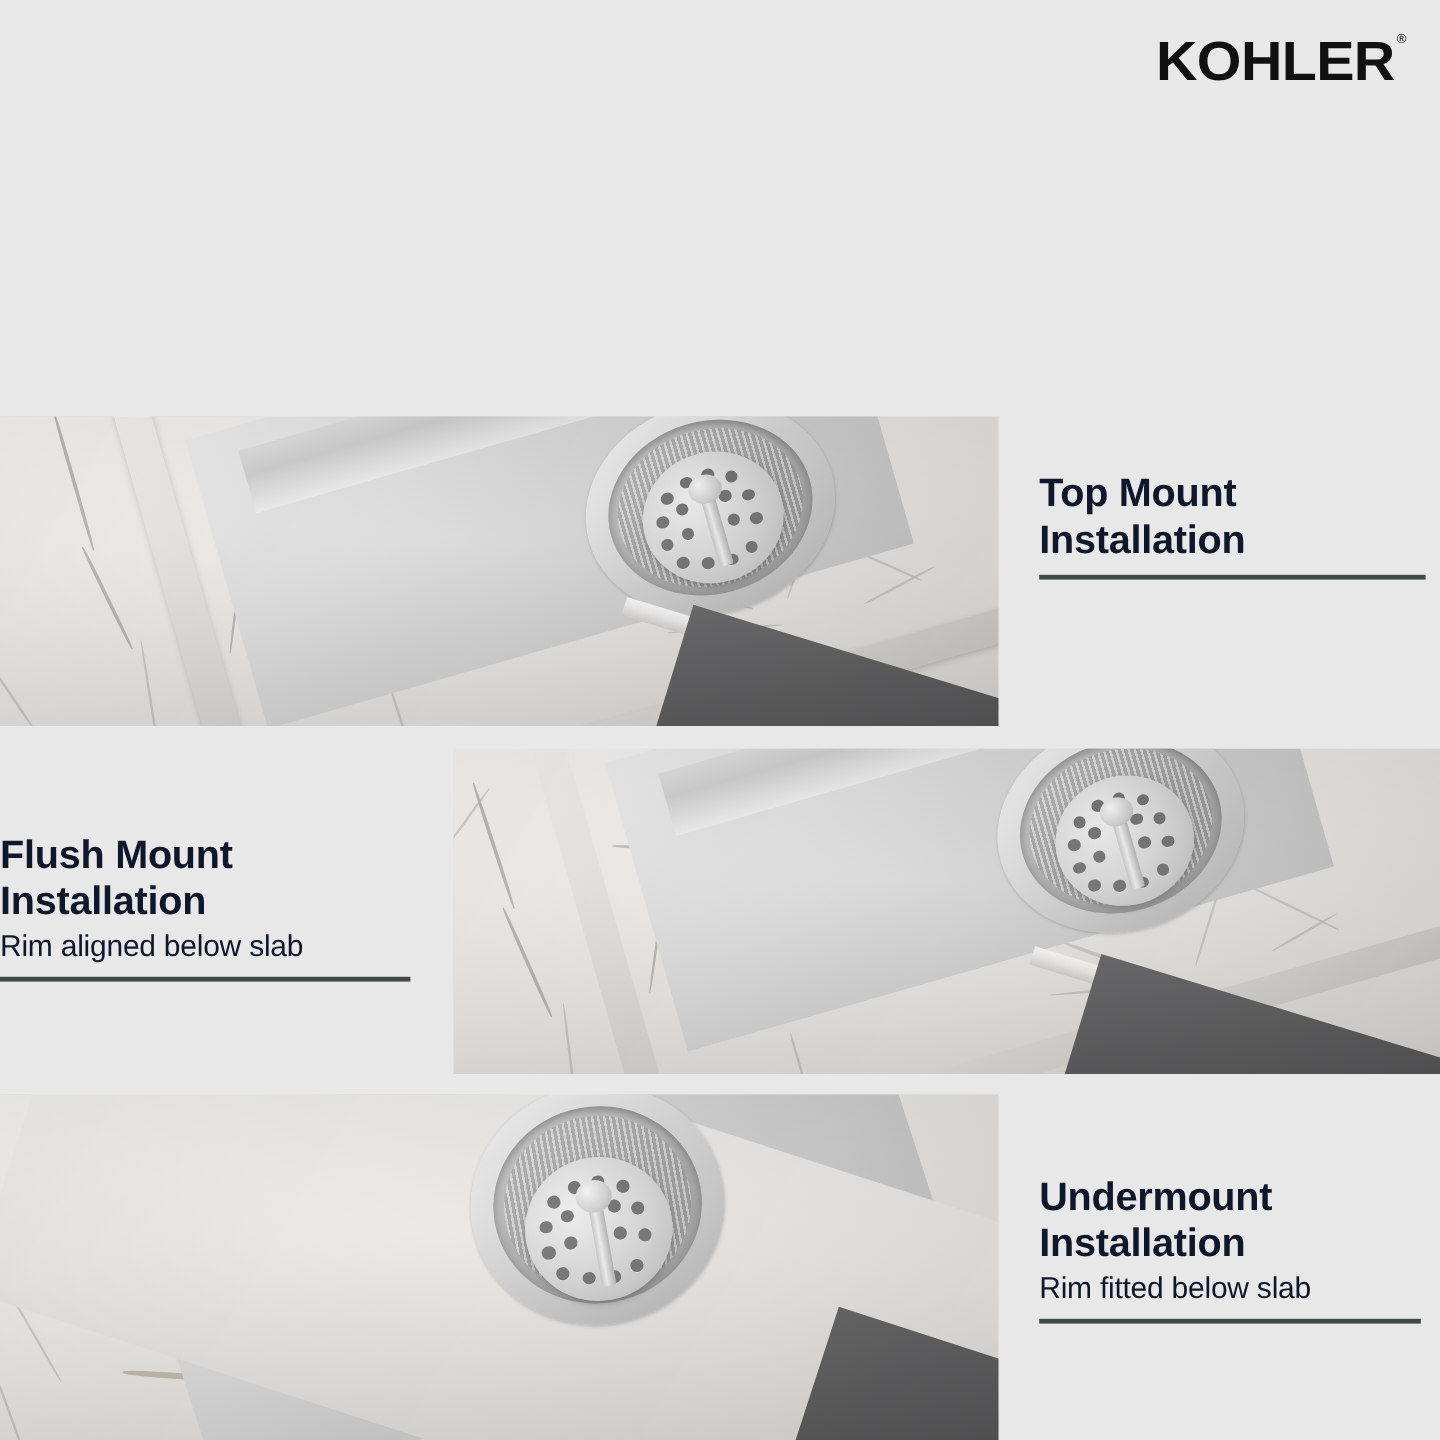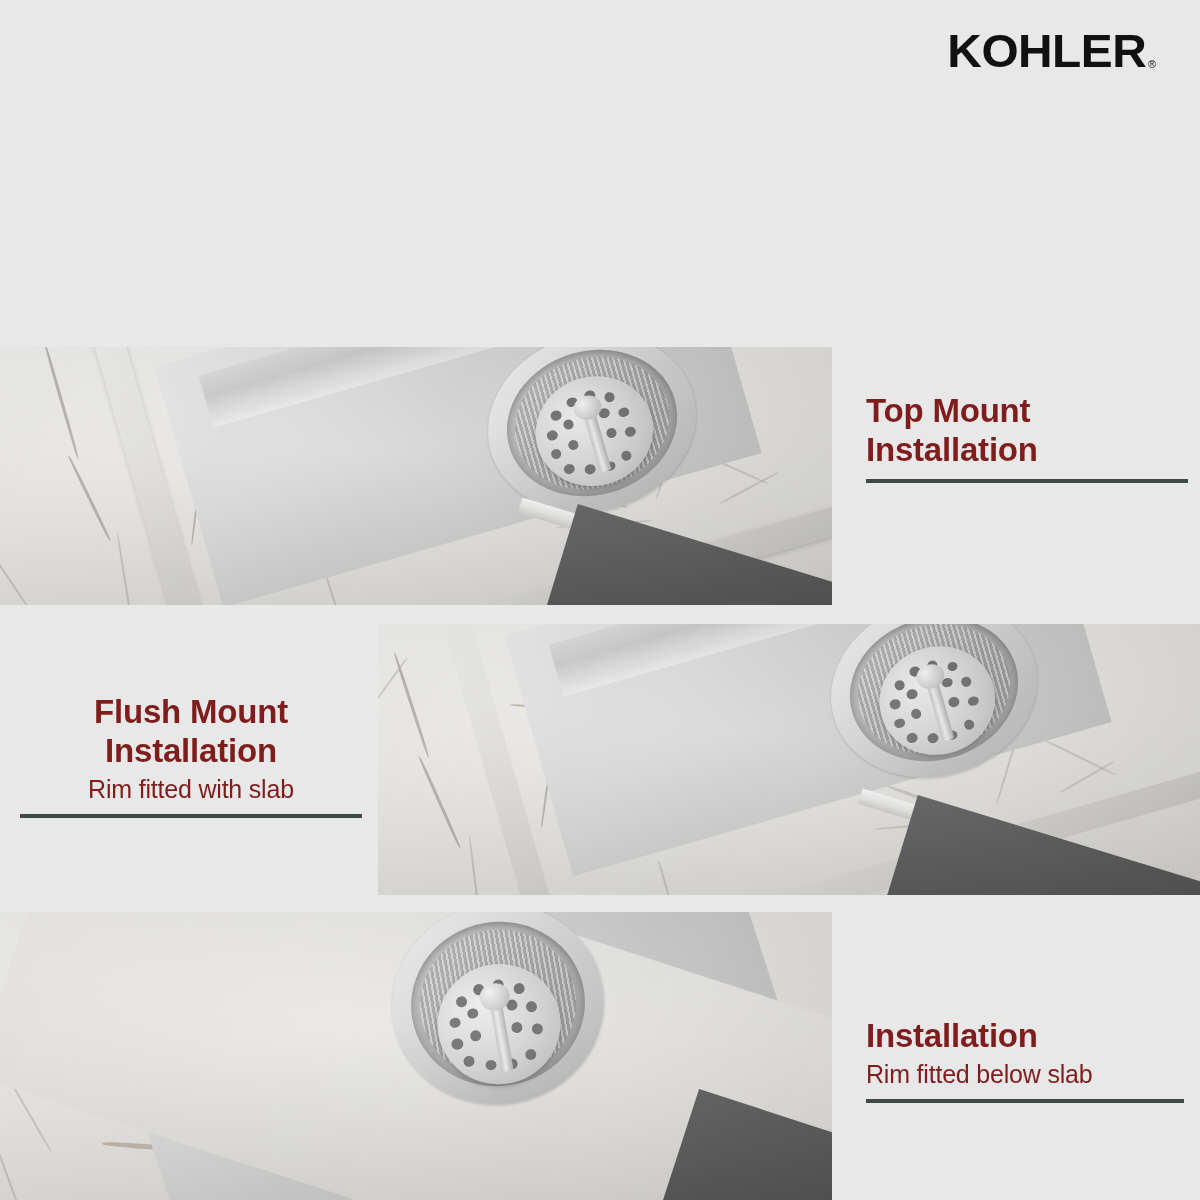--- a/index.html
+++ b/index.html
@@ -6,22 +6,22 @@
   body{
     width:1200px;height:1200px;
     background:#e8e8e8;
     font-family:"Liberation Sans","DejaVu Sans",sans-serif;
     overflow:hidden;position:relative;
   }
   .stage{position:absolute;inset:0;width:1200px;height:1200px;}
 
   
   .brand{
-    position:absolute;top:28px;right:44px;
-    display:flex;align-items:flex-end;
+    position:absolute;top:28px;right:28px;
+    display:flex;align-items:flex-start;
   }
   .brand-word{
     font-family:"Liberation Sans","DejaVu Sans",sans-serif;
     font-weight:bold;font-size:46px;letter-spacing:-0.5px;
     color:#111;line-height:1;
     transform:scaleX(1.04);transform-origin:right bottom;
   }
   .brand-reg{
     font-size:11px;color:#111;margin-left:2px;margin-bottom:4px;line-height:1;
   }
@@ -140,33 +140,33 @@
     position:absolute;
     background:linear-gradient(90deg,#bdbdbd,#f2f2f2 40%,#9f9f9f);
     border-radius:2px;
   }
   .post-cap{
     position:absolute;border-radius:50%;
     background:radial-gradient(circle at 35% 30%,#ffffff,#cacaca 60%,#9d9d9d);
   }
 
   
-  .caption{position:absolute;color:#7f1d1d;}
+  .caption{position:absolute;color:#0f172a;}
   .cap-title{
     font-weight:bold;font-size:33px;line-height:1.18;letter-spacing:-0.2px;
   }
   .cap-sub{
     font-weight:normal;font-size:25px;line-height:1.3;margin-top:2px;
     letter-spacing:-0.2px;
   }
   .cap-rule{height:4px;background:#3f4a45;margin-top:9px;}
 
   .cap-1{left:866px;top:392px;width:320px;text-align:left;}
   .cap-1 .cap-rule{width:322px;}
-  .cap-2{left:0px;top:693px;width:342px;text-align:center;padding-left:20px;}
+  .cap-2{left:0px;top:693px;width:342px;text-align:left;}
   .cap-2 .cap-rule{width:342px;margin-left:auto;}
   .cap-3{left:866px;top:978px;width:318px;text-align:left;}
   .cap-3 .cap-rule{width:318px;}
 </style>
 </head>
 <body>
 
 <div class="stage">
 
   <div class="brand">
@@ -307,21 +307,21 @@
       <div class="tint"></div>
       <div class="soften"></div>
     </div>
   </div>
 
   <div class="caption cap-2">
     <div class="cap-title">
       <span>Flush Mount</span><br>
       <span>Installation</span>
     </div>
-    <div class="cap-sub">Rim fitted with slab</div>
+    <div class="cap-sub">Rim aligned below slab</div>
     <div class="cap-rule"></div>
   </div>
 
   <div class="panel panel-3">
     <div class="scene">
       <div class="slab"></div>
 
       <div class="vein">
         <i class="thin" style="left:26px;top:150px;width:2px;height:96px;transform:rotate(-30deg);"></i>
         <i class="thin" style="left:6px;top:228px;width:2px;height:70px;transform:rotate(-20deg);"></i>
@@ -371,20 +371,20 @@
 
       <div class="cabinet" style="left:640px;top:250px;width:520px;height:300px;transform:rotate(18deg);"></div>
 
       <div class="tint"></div>
       <div class="soften"></div>
     </div>
   </div>
 
   <div class="caption cap-3">
     <div class="cap-title">
-      <br>
+      <span>Undermount</span><br>
       <span>Installation</span>
     </div>
     <div class="cap-sub">Rim fitted below slab</div>
     <div class="cap-rule"></div>
   </div>
 
 </div>
 
 </body></html>

